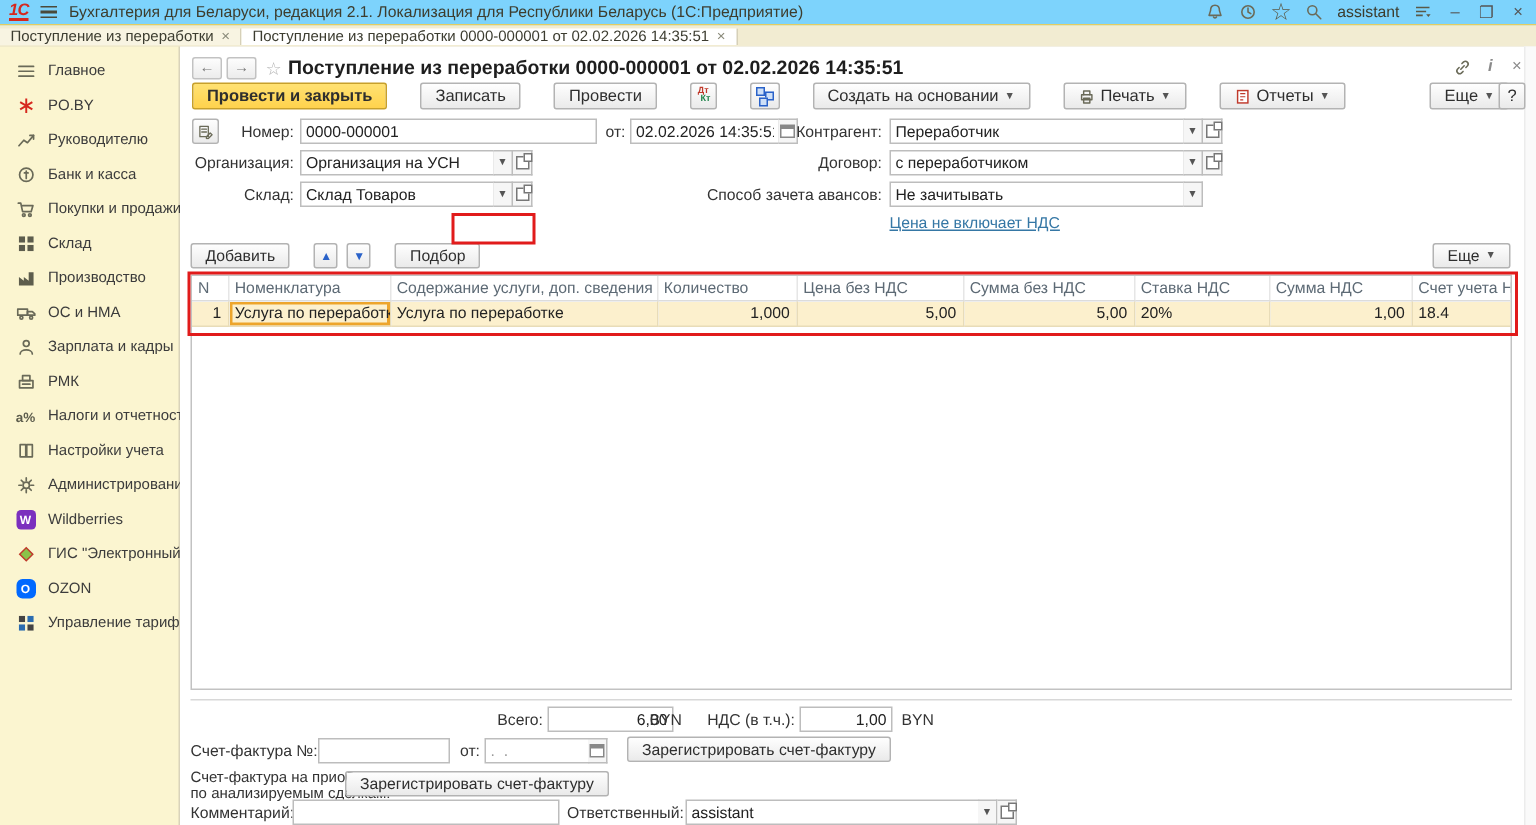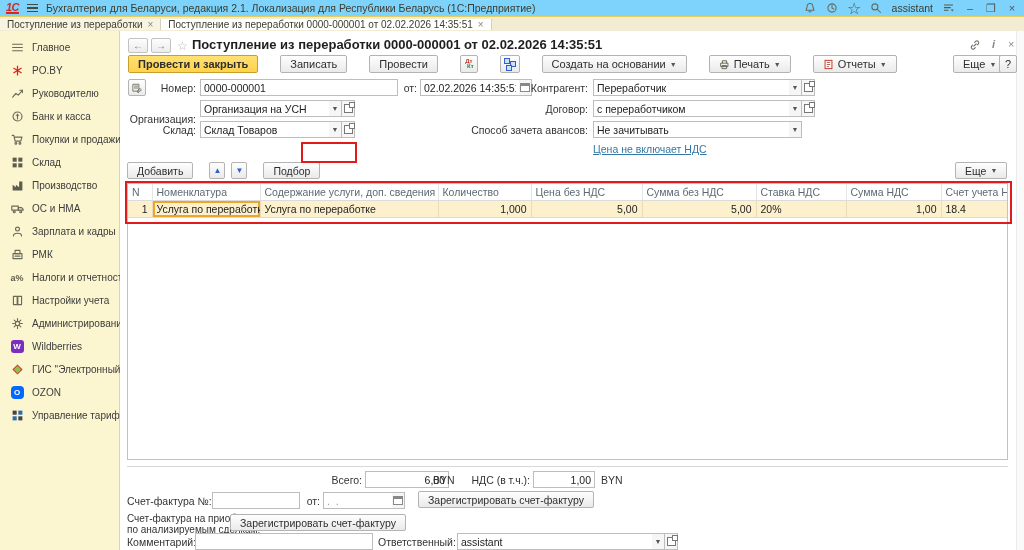--- a/index.html
+++ b/index.html
@@ -353,21 +353,21 @@
   <span class="sqbtn" style="left:399px;top:48px;">
       <span class="icon-cal"></span>
     </span>
   <span class="lbl" style="left:398px;top:51px;width:70px;">Контрагент:</span>
   <input class="inp" style="left: 473px; top: 48px; width: 197px;" value="Переработчик">
   <span class="sqbtn" style="left:669px;top:48px;">▼</span>
   <span class="sqbtn" style="left:682px;top:48px;">
       <span class="icon-open"></span>
     </span>
 
-  <span class="lbl" style="left:8px;top:82px;width:68px;text-align:right;">Организация:</span>
+  <span class="lbl" style="left:8px;top:72px;width:68px;text-align:right;">Организация:</span>
   <input class="inp" style="left: 80px; top: 69px; width: 130px;" value="Организация на УСН">
   <span class="sqbtn" style="left:209px;top:69px;">▼</span>
   <span class="sqbtn" style="left:222px;top:69px;">
       <span class="icon-open"></span>
     </span>
   <span class="lbl" style="left:398px;top:72px;width:70px;">Договор:</span>
   <input class="inp" style="left: 473px; top: 69px; width: 197px;" value="с переработчиком">
   <span class="sqbtn" style="left:669px;top:69px;">▼</span>
   <span class="sqbtn" style="left:682px;top:69px;">
       <span class="icon-open"></span>

